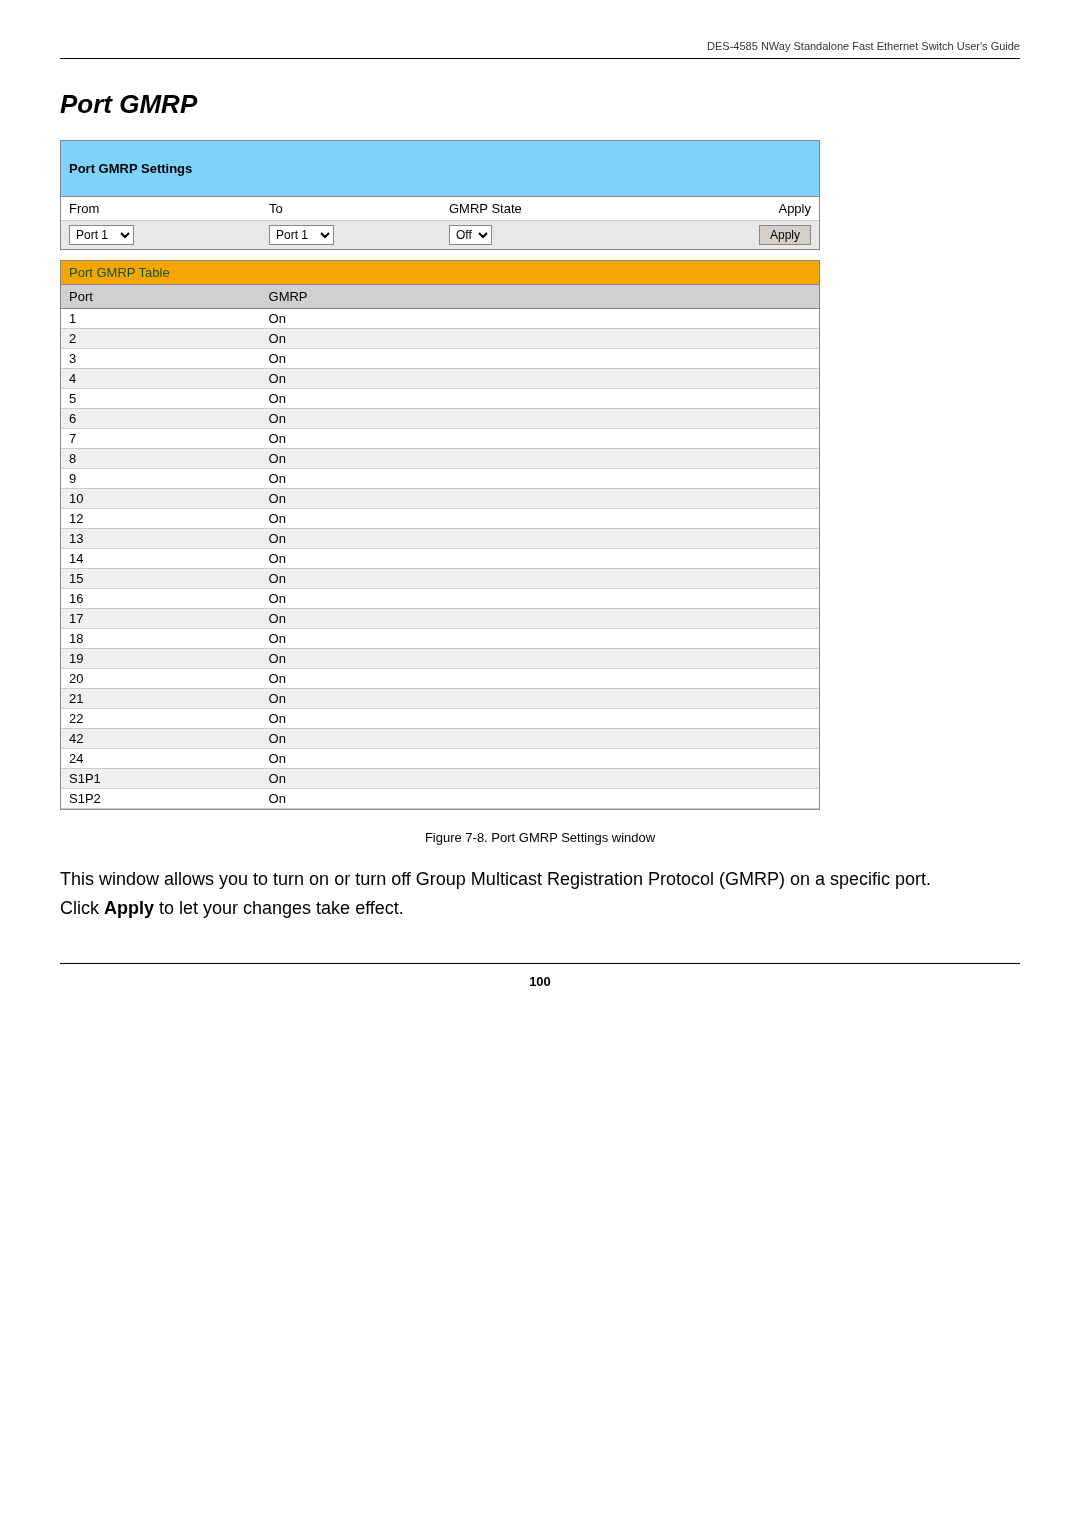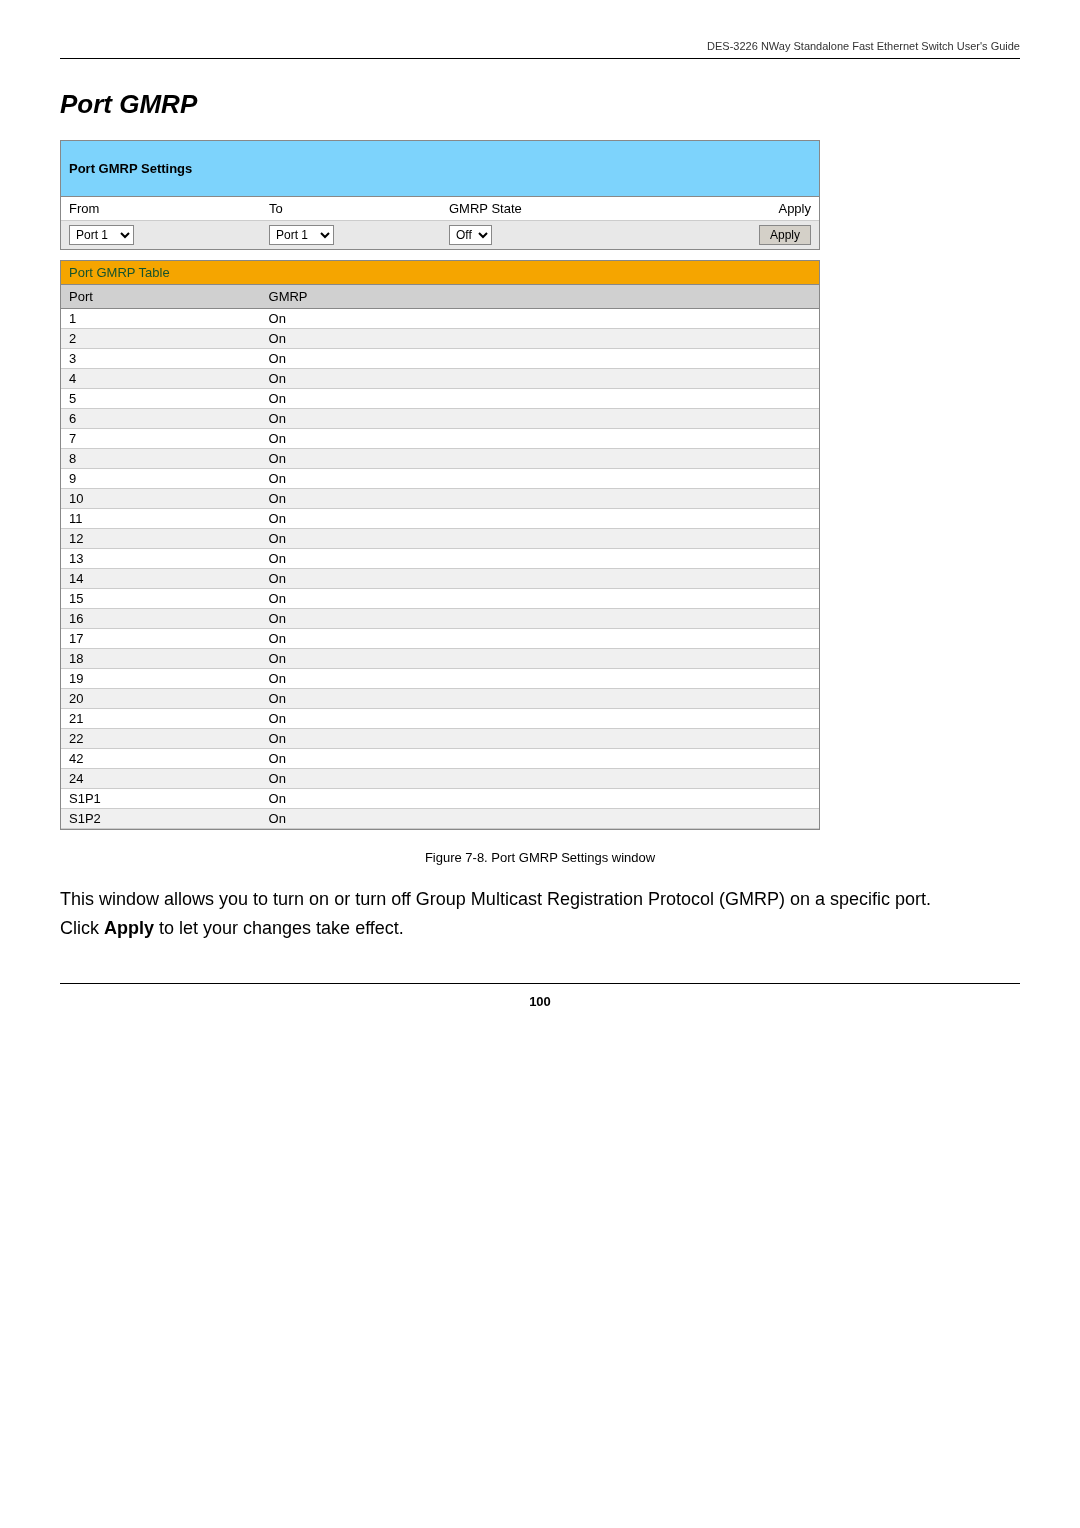--- a/index.html
+++ b/index.html
@@ -168,21 +168,21 @@
       font-weight: bold;
       margin-top: 10px;
     }
   </style>
 </head>
 <body>
 
 <div class="page-container">
 
   <div class="top-header">
-    <span>DES-3226 NWay Standalone Fast Ethernet Switch User's Guide</span>
+    <span>DES-4585 NWay Standalone Fast Ethernet Switch User's Guide</span>
   </div>
 
   <div class="page-title">Port GMRP</div>
 
   <div class="settings-panel">
     <div class="settings-header">Port GMRP Settings</div>
 
     <div class="settings-row">
       <div class="settings-col-label">From</div>
       <div class="settings-col-to">To</div>
@@ -250,24 +250,20 @@
           </tr>
           <tr>
             <td class="col-port">9</td>
             <td class="col-gmrp">On</td>
           </tr>
           <tr>
             <td class="col-port">10</td>
             <td class="col-gmrp">On</td>
           </tr>
           <tr>
-            <td class="col-port">11</td>
-            <td class="col-gmrp">On</td>
-          </tr>
-          <tr>
             <td class="col-port">12</td>
             <td class="col-gmrp">On</td>
           </tr>
           <tr>
             <td class="col-port">13</td>
             <td class="col-gmrp">On</td>
           </tr>
           <tr>
             <td class="col-port">14</td>
             <td class="col-gmrp">On</td>

